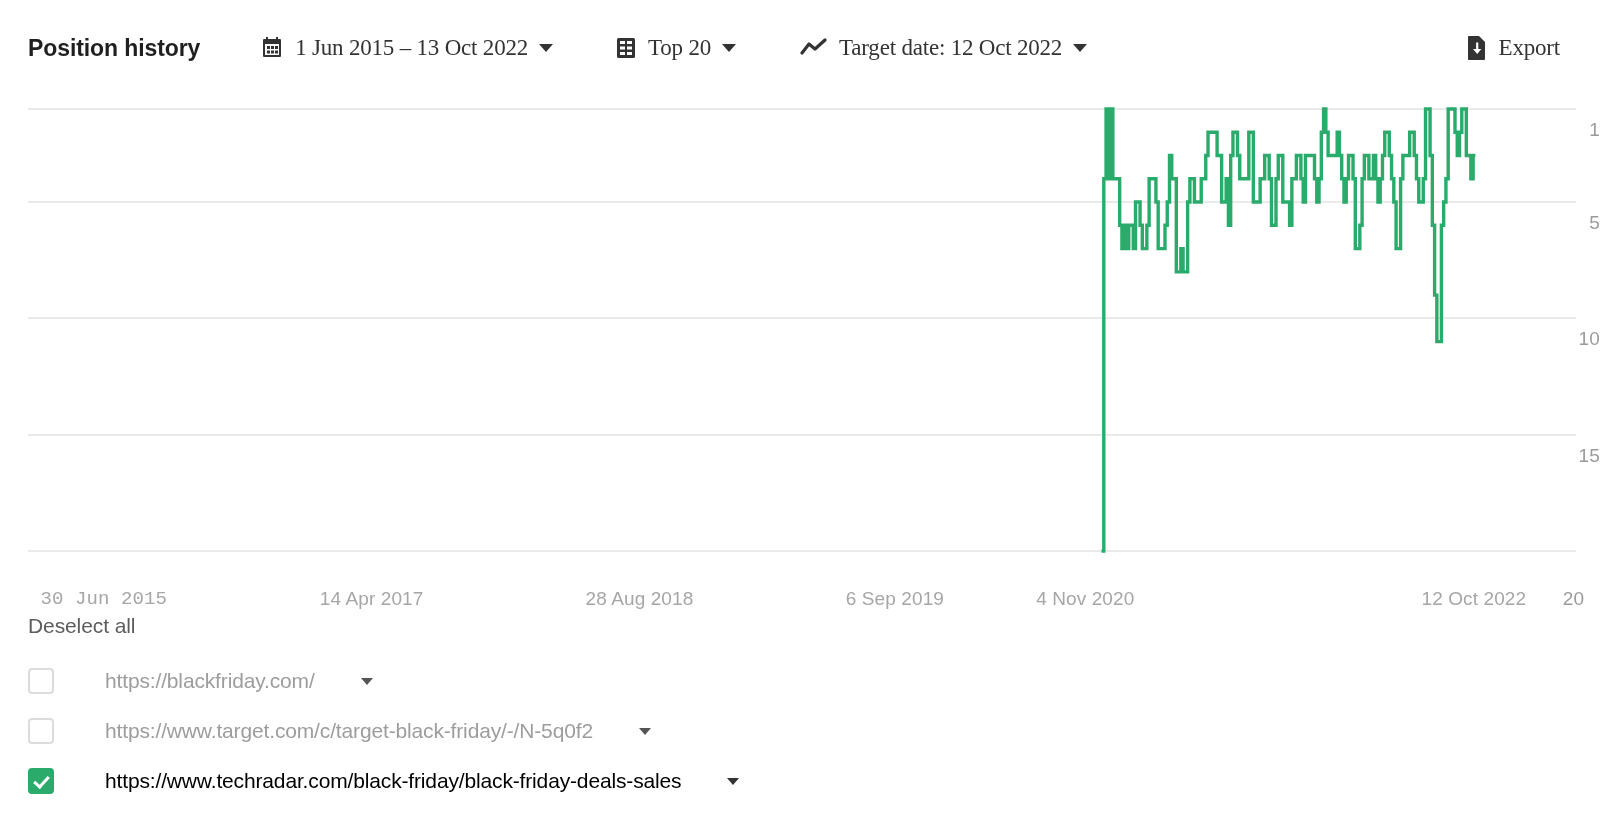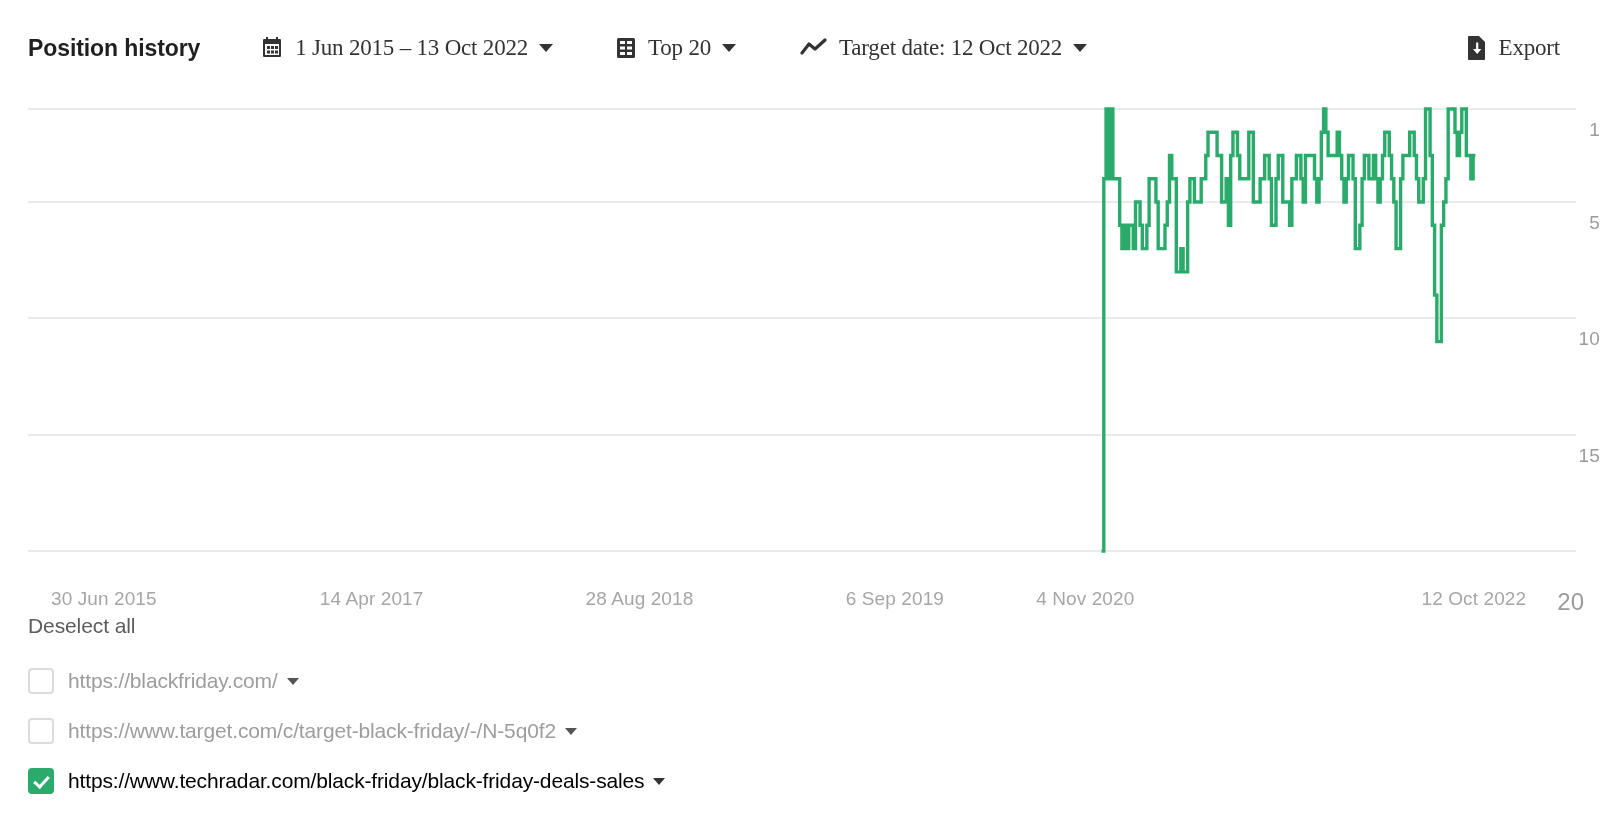--- a/index.html
+++ b/index.html
@@ -112,21 +112,21 @@
   }
   .xlabel {
     position: absolute;
     font-size: 19px;
     color: #a6a6a6;
     white-space: nowrap;
     letter-spacing: 0.1px;
   }
   .ylabel-bottom {
     position: absolute;
-    font-size: 24px;
+    font-size: 19px;
     color: #9b9b9b;
     right: 24px;
     white-space: nowrap;
   }
 
   
   .legend {
     position: absolute;
     left: 28px;
     top: 614px;
@@ -137,20 +137,21 @@
     color: #5c5c5c;
     cursor: pointer;
     letter-spacing: -0.1px;
     margin-bottom: 18px;
     display: inline-block;
   }
   .legend-row {
     display: flex;
     align-items: center;
     height: 50px;
+    gap: 37px;
   }
   .checkbox {
     width: 26px;
     height: 26px;
     border-radius: 4px;
     box-sizing: border-box;
     flex: none;
     margin-right: 14px;
     position: relative;
     cursor: pointer;
@@ -265,21 +266,21 @@
         <div class="ylabel" style="top: 335.684px; right: -24px;">15</div>
         <div class="gridline" style="top: 441px; background: rgb(234, 234, 234);"></div>
       </div>
     <svg class="series-svg" id="series-host" viewBox="0 0 1548 442" preserveAspectRatio="none">
         <path d="M 1073.54 442.00 L 1075.80 442.00 L 1075.80 69.79 L 1078.07 69.79 L 1078.07 0.00 L 1080.34 0.00 L 1080.34 69.79 L 1082.60 69.79 L 1082.60 0.00 L 1084.87 0.00 L 1084.87 69.79 L 1087.13 69.79 L 1087.13 69.79 L 1089.40 69.79 L 1089.40 69.79 L 1091.66 69.79 L 1091.66 116.32 L 1093.93 116.32 L 1093.93 139.58 L 1096.20 139.58 L 1096.20 116.32 L 1098.46 116.32 L 1098.46 139.58 L 1100.73 139.58 L 1100.73 116.32 L 1102.99 116.32 L 1102.99 116.32 L 1105.26 116.32 L 1105.26 139.58 L 1107.52 139.58 L 1107.52 93.05 L 1109.79 93.05 L 1109.79 93.05 L 1112.06 93.05 L 1112.06 116.32 L 1114.32 116.32 L 1114.32 139.58 L 1116.59 139.58 L 1116.59 139.58 L 1118.85 139.58 L 1118.85 116.32 L 1121.12 116.32 L 1121.12 69.79 L 1123.38 69.79 L 1123.38 69.79 L 1125.65 69.79 L 1125.65 69.79 L 1127.92 69.79 L 1127.92 93.05 L 1130.18 93.05 L 1130.18 139.58 L 1132.45 139.58 L 1132.45 139.58 L 1134.71 139.58 L 1134.71 139.58 L 1136.98 139.58 L 1136.98 116.32 L 1139.24 116.32 L 1139.24 93.05 L 1141.51 93.05 L 1141.51 46.53 L 1143.77 46.53 L 1143.77 69.79 L 1146.04 69.79 L 1146.04 69.79 L 1148.31 69.79 L 1148.31 162.84 L 1150.57 162.84 L 1150.57 162.84 L 1152.84 162.84 L 1152.84 139.58 L 1155.10 139.58 L 1155.10 162.84 L 1157.37 162.84 L 1157.37 162.84 L 1159.63 162.84 L 1159.63 93.05 L 1161.90 93.05 L 1161.90 69.79 L 1164.17 69.79 L 1164.17 69.79 L 1166.43 69.79 L 1166.43 93.05 L 1168.70 93.05 L 1168.70 93.05 L 1170.96 93.05 L 1170.96 93.05 L 1173.23 93.05 L 1173.23 69.79 L 1175.49 69.79 L 1175.49 69.79 L 1177.76 69.79 L 1177.76 46.53 L 1180.03 46.53 L 1180.03 23.26 L 1182.29 23.26 L 1182.29 23.26 L 1184.56 23.26 L 1184.56 23.26 L 1186.82 23.26 L 1186.82 23.26 L 1189.09 23.26 L 1189.09 46.53 L 1191.35 46.53 L 1191.35 46.53 L 1193.62 46.53 L 1193.62 93.05 L 1195.89 93.05 L 1195.89 93.05 L 1198.15 93.05 L 1198.15 69.79 L 1200.42 69.79 L 1200.42 116.32 L 1202.68 116.32 L 1202.68 46.53 L 1204.95 46.53 L 1204.95 23.26 L 1207.21 23.26 L 1207.21 23.26 L 1209.48 23.26 L 1209.48 46.53 L 1211.75 46.53 L 1211.75 69.79 L 1214.01 69.79 L 1214.01 69.79 L 1216.28 69.79 L 1216.28 69.79 L 1218.54 69.79 L 1218.54 69.79 L 1220.81 69.79 L 1220.81 23.26 L 1223.07 23.26 L 1223.07 23.26 L 1225.34 23.26 L 1225.34 93.05 L 1227.61 93.05 L 1227.61 93.05 L 1229.87 93.05 L 1229.87 93.05 L 1232.14 93.05 L 1232.14 69.79 L 1234.40 69.79 L 1234.40 69.79 L 1236.67 69.79 L 1236.67 46.53 L 1238.93 46.53 L 1238.93 46.53 L 1241.20 46.53 L 1241.20 69.79 L 1243.47 69.79 L 1243.47 116.32 L 1245.73 116.32 L 1245.73 116.32 L 1248.00 116.32 L 1248.00 69.79 L 1250.26 69.79 L 1250.26 46.53 L 1252.53 46.53 L 1252.53 46.53 L 1254.79 46.53 L 1254.79 93.05 L 1257.06 93.05 L 1257.06 93.05 L 1259.33 93.05 L 1259.33 93.05 L 1261.59 93.05 L 1261.59 116.32 L 1263.86 116.32 L 1263.86 69.79 L 1266.12 69.79 L 1266.12 69.79 L 1268.39 69.79 L 1268.39 46.53 L 1270.65 46.53 L 1270.65 46.53 L 1272.92 46.53 L 1272.92 69.79 L 1275.19 69.79 L 1275.19 93.05 L 1277.45 93.05 L 1277.45 46.53 L 1279.72 46.53 L 1279.72 46.53 L 1281.98 46.53 L 1281.98 46.53 L 1284.25 46.53 L 1284.25 46.53 L 1286.51 46.53 L 1286.51 69.79 L 1288.78 69.79 L 1288.78 93.05 L 1291.05 93.05 L 1291.05 69.79 L 1293.31 69.79 L 1293.31 23.26 L 1295.58 23.26 L 1295.58 0.00 L 1297.84 0.00 L 1297.84 23.26 L 1300.11 23.26 L 1300.11 46.53 L 1302.37 46.53 L 1302.37 46.53 L 1304.64 46.53 L 1304.64 46.53 L 1306.91 46.53 L 1306.91 46.53 L 1309.17 46.53 L 1309.17 23.26 L 1311.44 23.26 L 1311.44 46.53 L 1313.70 46.53 L 1313.70 69.79 L 1315.97 69.79 L 1315.97 93.05 L 1318.23 93.05 L 1318.23 69.79 L 1320.50 69.79 L 1320.50 46.53 L 1322.77 46.53 L 1322.77 46.53 L 1325.03 46.53 L 1325.03 69.79 L 1327.30 69.79 L 1327.30 139.58 L 1329.56 139.58 L 1329.56 139.58 L 1331.83 139.58 L 1331.83 116.32 L 1334.09 116.32 L 1334.09 69.79 L 1336.36 69.79 L 1336.36 46.53 L 1338.63 46.53 L 1338.63 46.53 L 1340.89 46.53 L 1340.89 69.79 L 1343.16 69.79 L 1343.16 69.79 L 1345.42 69.79 L 1345.42 46.53 L 1347.69 46.53 L 1347.69 69.79 L 1349.95 69.79 L 1349.95 93.05 L 1352.22 93.05 L 1352.22 69.79 L 1354.49 69.79 L 1354.49 46.53 L 1356.75 46.53 L 1356.75 23.26 L 1359.02 23.26 L 1359.02 23.26 L 1361.28 23.26 L 1361.28 46.53 L 1363.55 46.53 L 1363.55 69.79 L 1365.81 69.79 L 1365.81 93.05 L 1368.08 93.05 L 1368.08 139.58 L 1370.35 139.58 L 1370.35 139.58 L 1372.61 139.58 L 1372.61 69.79 L 1374.88 69.79 L 1374.88 46.53 L 1377.14 46.53 L 1377.14 46.53 L 1379.41 46.53 L 1379.41 46.53 L 1381.67 46.53 L 1381.67 23.26 L 1383.94 23.26 L 1383.94 23.26 L 1386.21 23.26 L 1386.21 46.53 L 1388.47 46.53 L 1388.47 69.79 L 1390.74 69.79 L 1390.74 93.05 L 1393.00 93.05 L 1393.00 93.05 L 1395.27 93.05 L 1395.27 69.79 L 1397.53 69.79 L 1397.53 0.00 L 1399.80 0.00 L 1399.80 0.00 L 1402.07 0.00 L 1402.07 46.53 L 1404.33 46.53 L 1404.33 116.32 L 1406.60 116.32 L 1406.60 186.11 L 1408.86 186.11 L 1408.86 232.63 L 1411.13 232.63 L 1411.13 232.63 L 1413.39 232.63 L 1413.39 116.32 L 1415.66 116.32 L 1415.66 93.05 L 1417.93 93.05 L 1417.93 69.79 L 1420.19 69.79 L 1420.19 0.00 L 1422.46 0.00 L 1422.46 0.00 L 1424.72 0.00 L 1424.72 0.00 L 1426.99 0.00 L 1426.99 23.26 L 1429.25 23.26 L 1429.25 46.53 L 1431.52 46.53 L 1431.52 23.26 L 1433.79 23.26 L 1433.79 0.00 L 1436.05 0.00 L 1436.05 0.00 L 1438.32 0.00 L 1438.32 46.53 L 1440.58 46.53 L 1440.58 46.53 L 1442.85 46.53 L 1442.85 69.79 L 1445.11 69.79 L 1445.11 46.53 L 1447.38 46.53 L 1447.38 46.53" fill="none" stroke="#2bab6b" stroke-width="3.4" stroke-linejoin="miter" vector-effect="non-scaling-stroke"></path>
       </svg>
   </div>
 
   <div class="xaxis">
     <div id="xlabel-host">
-        <div class="xlabel" style="left: 103.852px; top: 22px; transform: translateX(-50%);">30 Jun 2015</div>
+        <div class="xlabel" style="left: 103.852px; top: 22px; transform: translateX(-50%); font-family: Liberation Mono, monospace;">30 Jun 2015</div>
         <div class="xlabel" style="left: 371.656px; top: 22px; transform: translateX(-50%);">14 Apr 2017</div>
         <div class="xlabel" style="left: 639.46px; top: 22px; transform: translateX(-50%);">28 Aug 2018</div>
         <div class="xlabel" style="left: 894.88px; top: 22px; transform: translateX(-50%);">6 Sep 2019</div>
         <div class="xlabel" style="left: 1085.28px; top: 22px; transform: translateX(-50%);">4 Nov 2020</div>
         <div class="xlabel" style="left: 1473.83px; top: 22px; transform: translateX(-50%);">12 Oct 2022</div>
       </div>
     <div class="ylabel-bottom" id="ylabel-bottom-host" style="top: 22px;">20</div>
   </div>
 </div>
 

